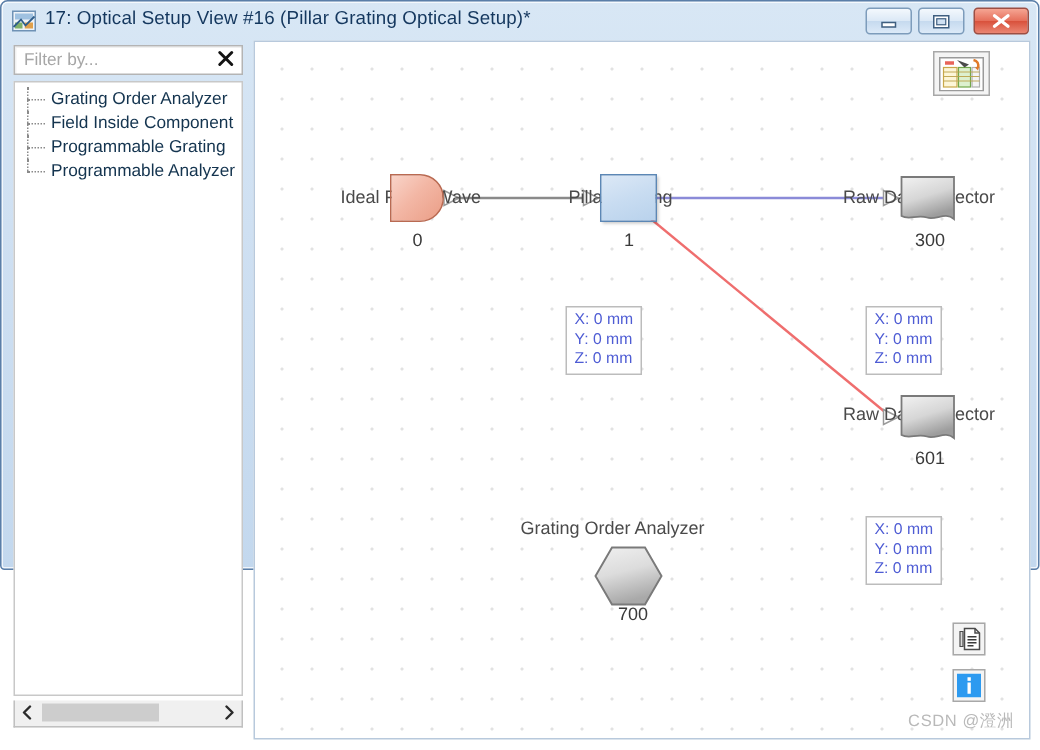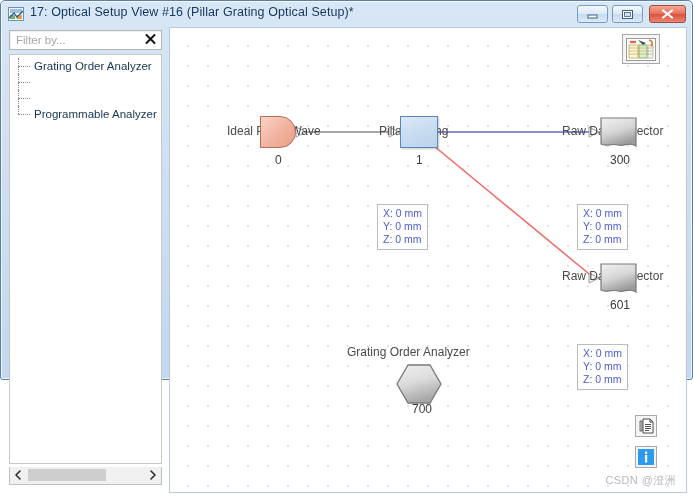--- a/index.html
+++ b/index.html
@@ -316,25 +316,27 @@
 
         <div class="tree-item">
           <span class="vline"></span>
           <span class="dashline"></span>
           <span>Grating Order Analyzer</span>
         </div>
 
         <div class="tree-item">
           <span class="vline"></span>
           <span class="dashline"></span>
+          <span>Field Inside Component</span>
         </div>
 
         <div class="tree-item">
           <span class="vline"></span>
           <span class="dashline"></span>
+          <span>Programmable Grating</span>
         </div>
 
         <div class="tree-item">
           <span class="vline" style="height:8px"></span>
           <span class="dashline"></span>
           <span>Programmable Analyzer</span>
         </div>
       </div>
 
       <div id="left-scroll">

